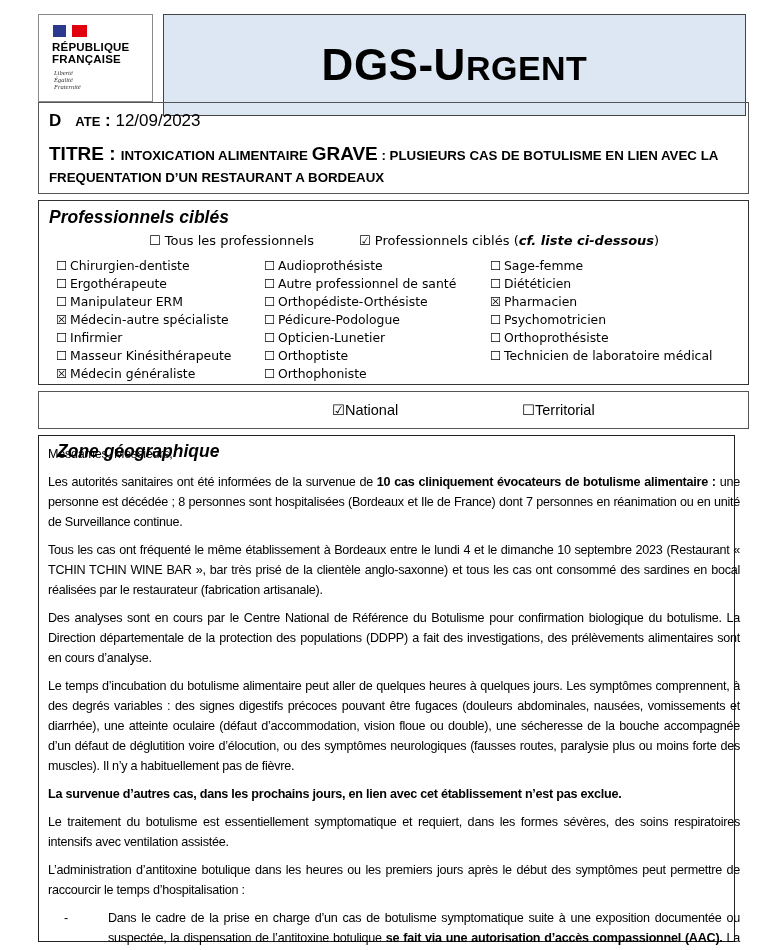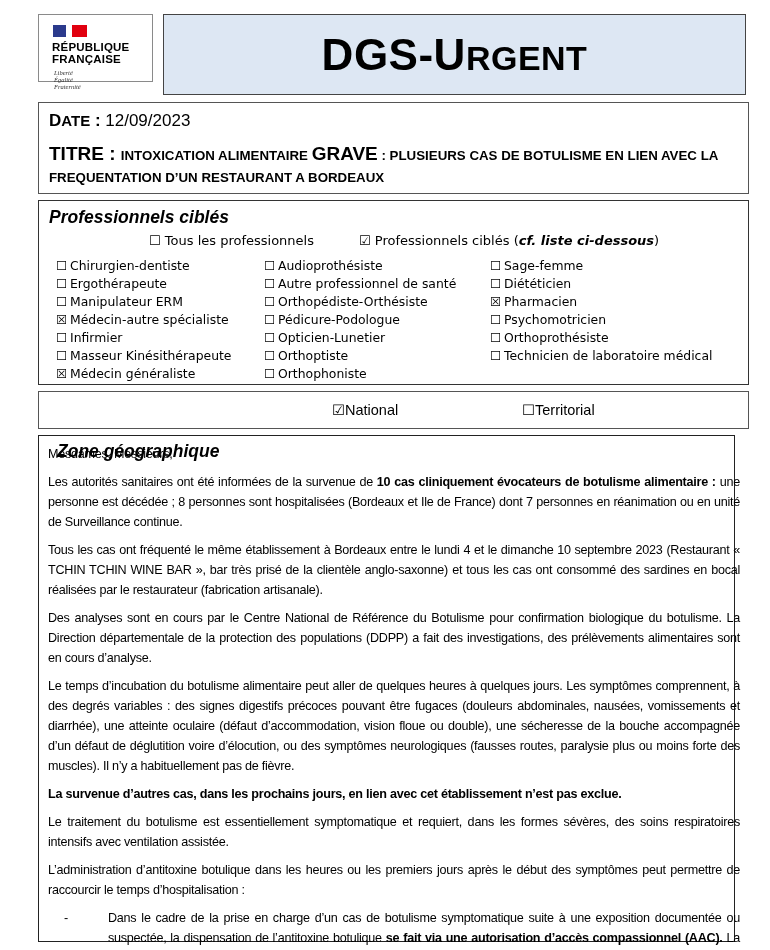--- a/index.html
+++ b/index.html
@@ -1,33 +1,33 @@
 <!DOCTYPE html>
 <html><head>
 <meta charset="utf-8">
 <style>
   html, body { margin:0; padding:0; background:#ffffff; }
   body { width:770px; height:950px; position:relative; overflow:hidden; font-family:"Liberation Sans", sans-serif; color:#000; }
 
-  .logo-box { position:absolute; left:38px; top:14px; width:115px; height:68px; border:1px solid #8a8a8a; box-sizing:border-box; background:#fff; }
+  .logo-box { position:absolute; left:38px; top:14px; width:115px; height:88px; border:1px solid #8a8a8a; box-sizing:border-box; background:#fff; }
   .flag { position:absolute; left:14px; top:10px; width:34px; height:12px; }
   .flag .b { position:absolute; left:0; top:0; width:13px; height:12px; background:#2b3a8c; }
   .flag .r { position:absolute; left:19px; top:0; width:15px; height:12px; background:#e1000f; }
   .rf { position:absolute; left:13px; top:26px; font-family:"Liberation Sans", sans-serif; font-weight:bold; font-size:11.5px; line-height:12px; letter-spacing:0.2px; }
   .motto { position:absolute; left:15px; top:54px; font-family:"Liberation Serif", serif; font-style:italic; font-size:6.5px; line-height:7px; color:#333; }
 
-  .title-box { position:absolute; left:163px; top:14px; width:583px; height:81px; background:#dde7f3; border:1px solid #444; box-sizing:border-box; display:flex; align-items:center; justify-content:center; }
+  .title-box { position:absolute; left:163px; top:14px; width:583px; height:102px; background:#dde7f3; border:1px solid #444; box-sizing:border-box; display:flex; align-items:center; justify-content:center; }
   .title-text { font-family:"Liberation Sans", sans-serif; font-weight:bold; font-size:44px; letter-spacing:0.5px; }
   .title-text .sc { font-size:34px; }
 
   .info-box { position:absolute; left:38px; top:102px; width:711px; height:92px; border:1px solid #555; box-sizing:border-box; }
   .date { position:absolute; left:10px; top:8px; font-size:17px; }
   .ref { position:absolute; left:342px; top:8px; font-size:17px; }
   .lbl { font-weight:bold; }
-  .lbl .sc, .sc-sm { font-size:15px; }
+  .lbl .sc, .sc-sm { font-size:13px;padding-left:14px; }
   .titre { position:absolute; left:10px; top:40px; width:690px; font-weight:bold; font-size:13.3px; line-height:22px; }
   .titre .big { font-size:19px; }
 
   .pro-box { position:absolute; left:38px; top:200px; width:711px; height:185px; border:1px solid #333; box-sizing:border-box; }
   .pro-title { position:absolute; left:10px; top:6px; font-weight:bold; font-style:italic; font-size:17.5px; }
   .pro-opt { position:absolute; top:32px; font-family:"DejaVu Sans", sans-serif; font-size:13px; }
   .pro-opt i { font-style:italic;font-weight:bold; }
   .grid-col { position:absolute; top:56px; font-family:"DejaVu Sans", sans-serif; font-size:12.4px; line-height:18px; }
   .cb { display:inline-block; width:14px; }
 

